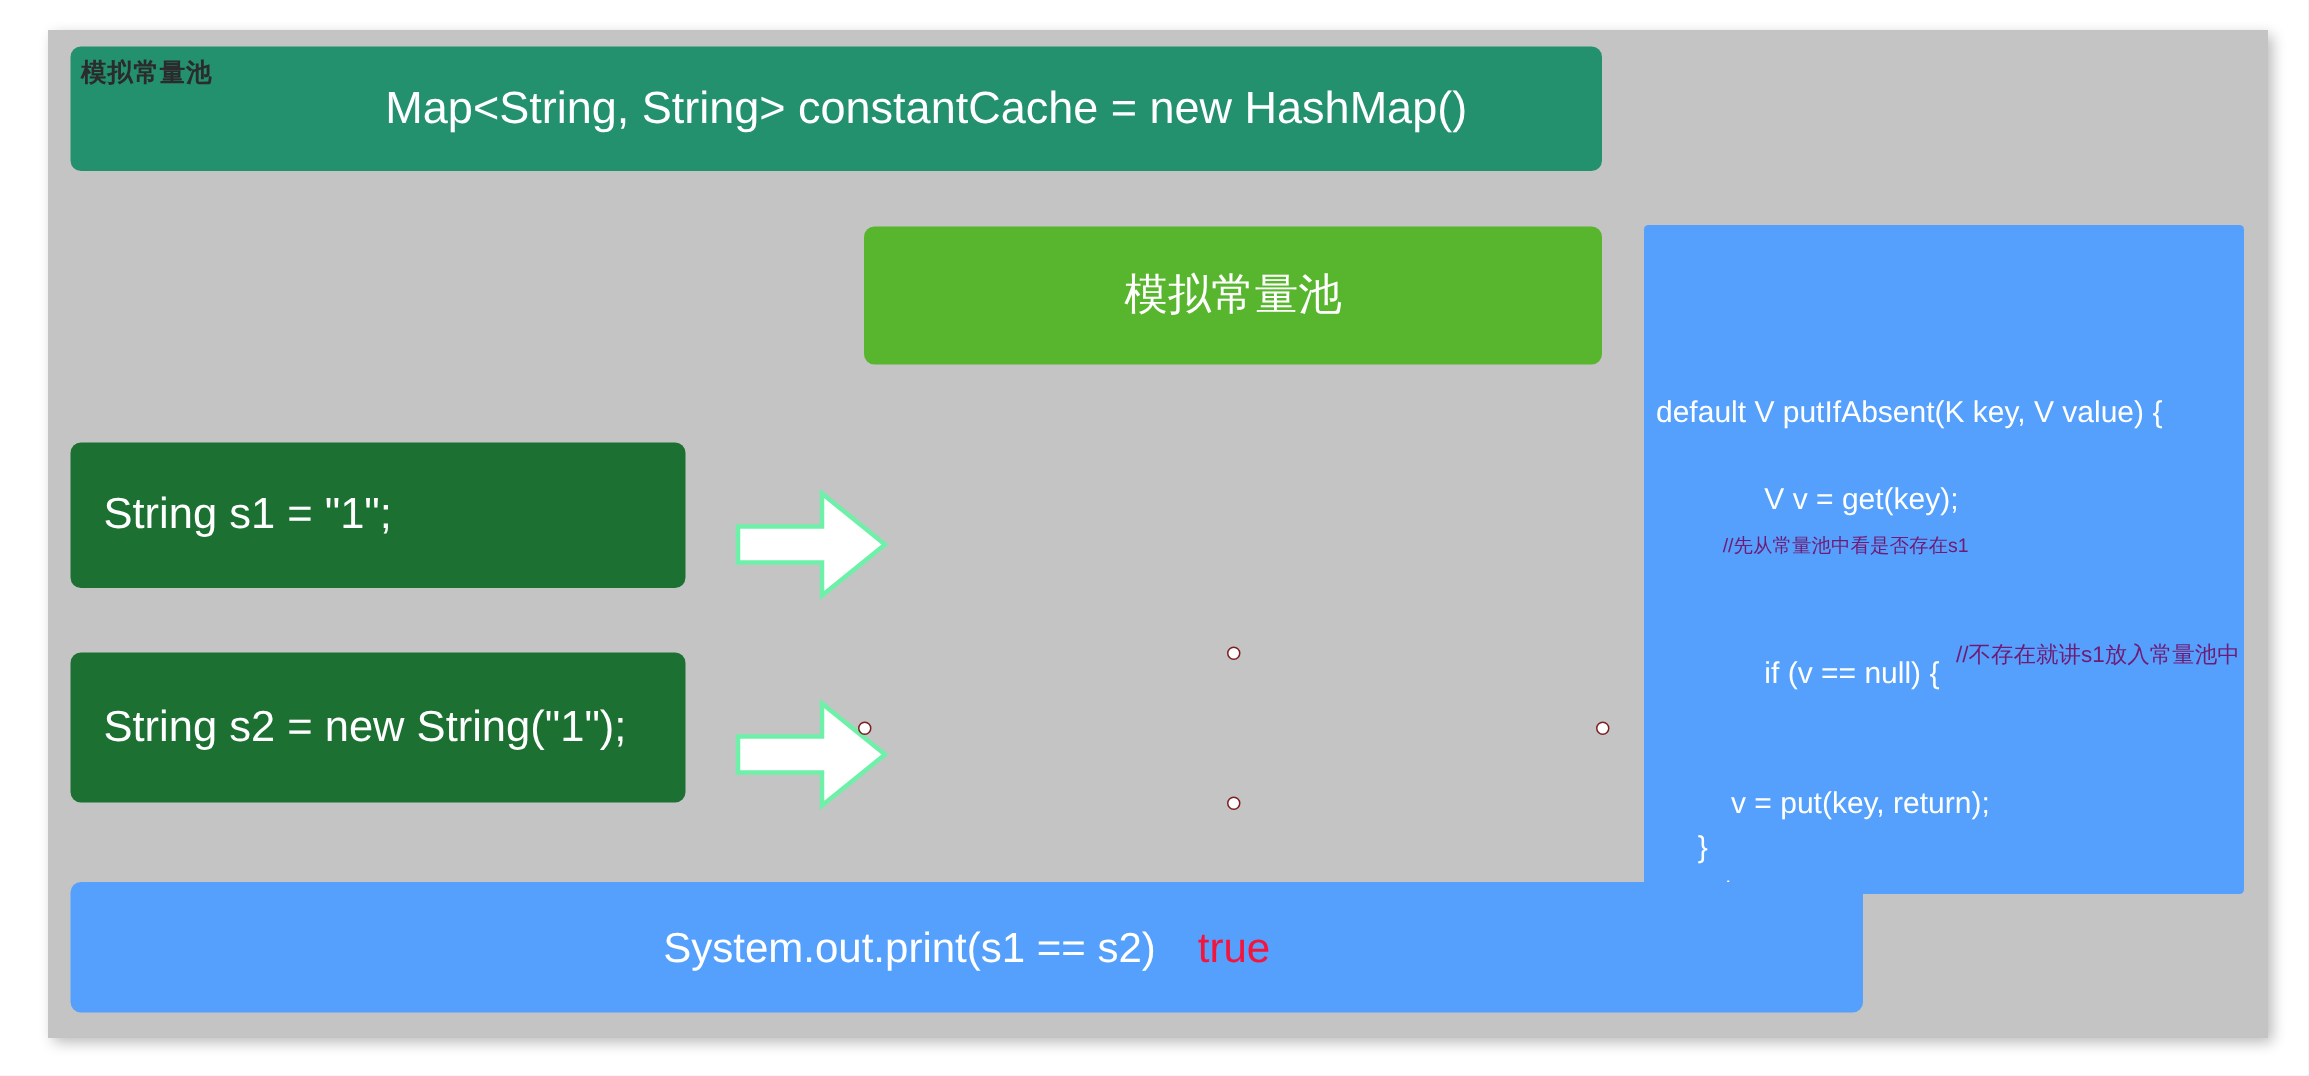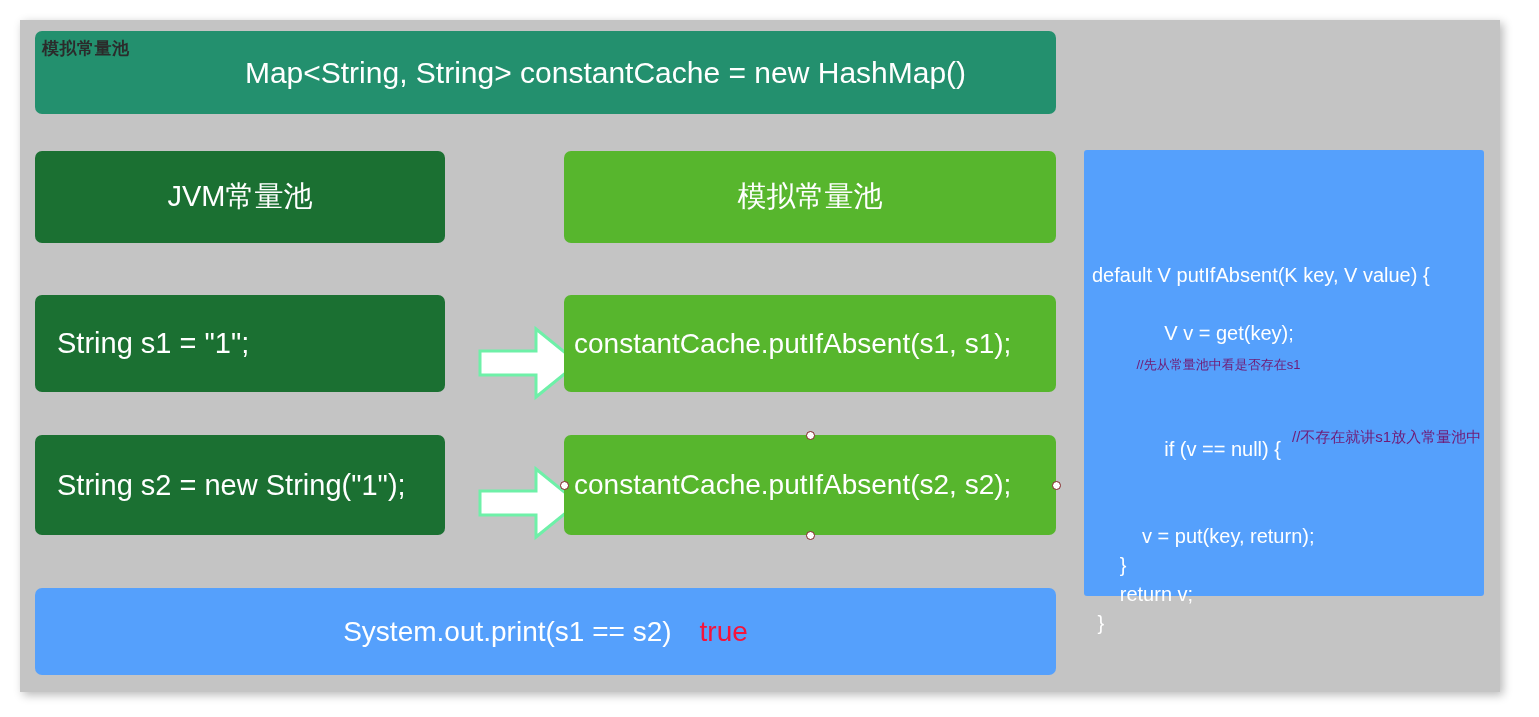--- a/index.html
+++ b/index.html
@@ -17,21 +17,21 @@
   #stage {
     position: relative;
     width: 1539px;
     height: 717px;
     background: #ffffff;
   }
 
   
   #canvas {
     position: absolute;
-    left: 20px;
+    left: 32px;
     top: 20px;
     width: 1480px;
     height: 672px;
     background: #c4c4c4;
     box-shadow: 3px 3px 9px rgba(0,0,0,0.28);
   }
 
   .box {
     position: absolute;
     box-sizing: border-box;
@@ -127,21 +127,21 @@
     position: absolute;
     color: #701a75;
     font-size: 15px;
     white-space: nowrap;
   }
 
   
   #print-box {
     left: 15px;
     top: 568px;
-    width: 1021px;
+    width: 1195px;
     height: 87px;
     background: #55a0fc;
     font-size: 28px;
     justify-content: center;
   }
   #print-box .truth {
     color: #f5143c;
     font-weight: normal;
     margin-left: 28px;
   }
@@ -168,49 +168,40 @@
 <body>
 
 <div id="stage">
   <div id="canvas">
 
     <div class="box center" id="teal-box">
       <span>Map&lt;String, String&gt; constantCache = new HashMap()</span>
     </div>
     <div id="overlay-label">模拟常量池</div>
 
-    <div class="box center dark-green" id="jvm-pool">
-      <span>JVM常量池</span>
-    </div>
     <div class="box center bright-green" id="sim-pool">
       <span>模拟常量池</span>
     </div>
 
     <div class="box left dark-green" id="s1-box">
       <span>String s1 = "1";</span>
     </div>
     <div class="arrow" style="left:458px; top:304px;">
       <svg viewBox="0 0 102 78" width="102" height="78" xmlns="http://www.w3.org/2000/svg">
         <polygon points="2,27 58,27 58,5 100,39 58,73 58,51 2,51" fill="#ffffff" stroke="#6ef0a8" stroke-width="3"></polygon>
       </svg>
     </div>
-    <div class="box left bright-green" id="put1-box">
-      <span>constantCache.putIfAbsent(s1, s1);</span>
-    </div>
 
     <div class="box left dark-green" id="s2-box">
       <span>String s2 = new String("1");</span>
     </div>
     <div class="arrow" style="left:458px; top:444px;">
       <svg viewBox="0 0 102 78" width="102" height="78" xmlns="http://www.w3.org/2000/svg">
         <polygon points="2,27 58,27 58,5 100,39 58,73 58,51 2,51" fill="#ffffff" stroke="#6ef0a8" stroke-width="3"></polygon>
       </svg>
-    </div>
-    <div class="box left bright-green" id="put2-box">
-      <span>constantCache.putIfAbsent(s2, s2);</span>
     </div>
 
     <div class="handle" style="left:786px; top:411px;"></div>
     <div class="handle" style="left:786px; top:511px;"></div>
     <div class="handle" style="left:540px; top:461px;"></div>
     <div class="handle" style="left:1032px; top:461px;"></div>
 
     <div id="code-box">
       <div class="code-line">default V putIfAbsent(K key, V value) {</div>
       <div class="code-line">

